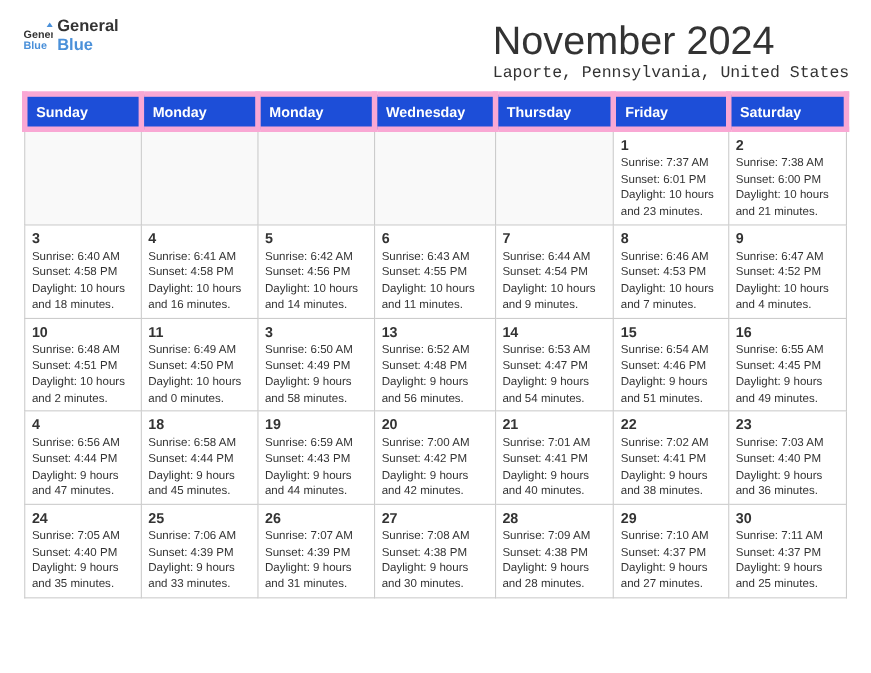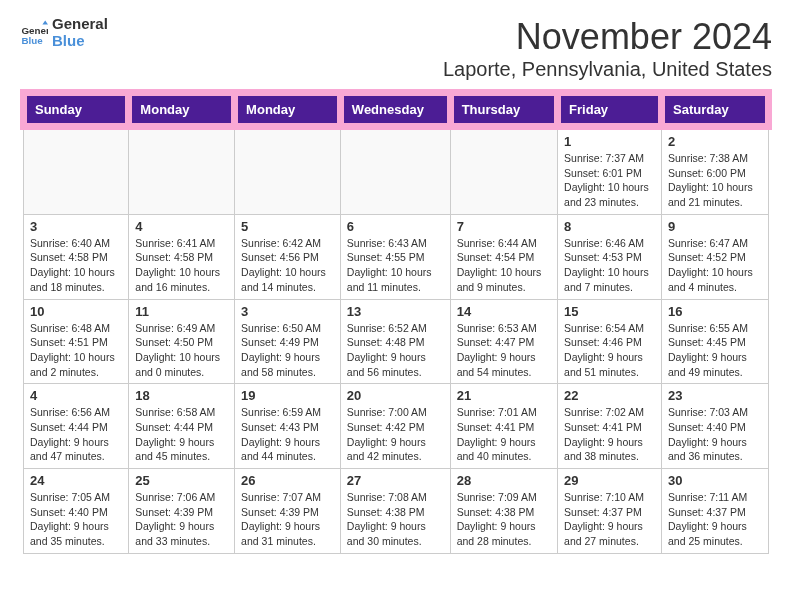--- a/index.html
+++ b/index.html
@@ -19,44 +19,45 @@
     .logo {
       display: flex;
       align-items: center;
       gap: 4px;
     }
     .logo-icon {
       width: 28px;
       height: 28px;
     }
     .title-area {
-      text-align: right;
+      text-align: left;
     }
     .month-title {
       font-size: 36px;
       font-weight: normal;
       color: #333;
     }
     .location {
-      font-size: 20px;
-      color: #333;
+      font-size: 15px;
+      color: #333;
+      font-family: Liberation Mono, monospace;
     }
     .calendar {
       width: 100%;
       border-collapse: collapse;
       border: 1px solid #ccc;
     }
     .calendar th {
-      background-color: #4c1d95;
+      background-color: #1d4ed8;
       color: #fff;
       font-size: 13px;
       font-weight: bold;
       padding: 6px 8px;
       text-align: left;
-      border: 7px solid #f9a8d4;
+      border: 5px solid #f9a8d4;
       margin-top: 42px;
     }
     .calendar td {
       border: 1px solid #ccc;
       vertical-align: top;
       padding: 4px 6px;
       font-size: 11px;
       color: #333;
       width: 113px;
       height: 80px;

